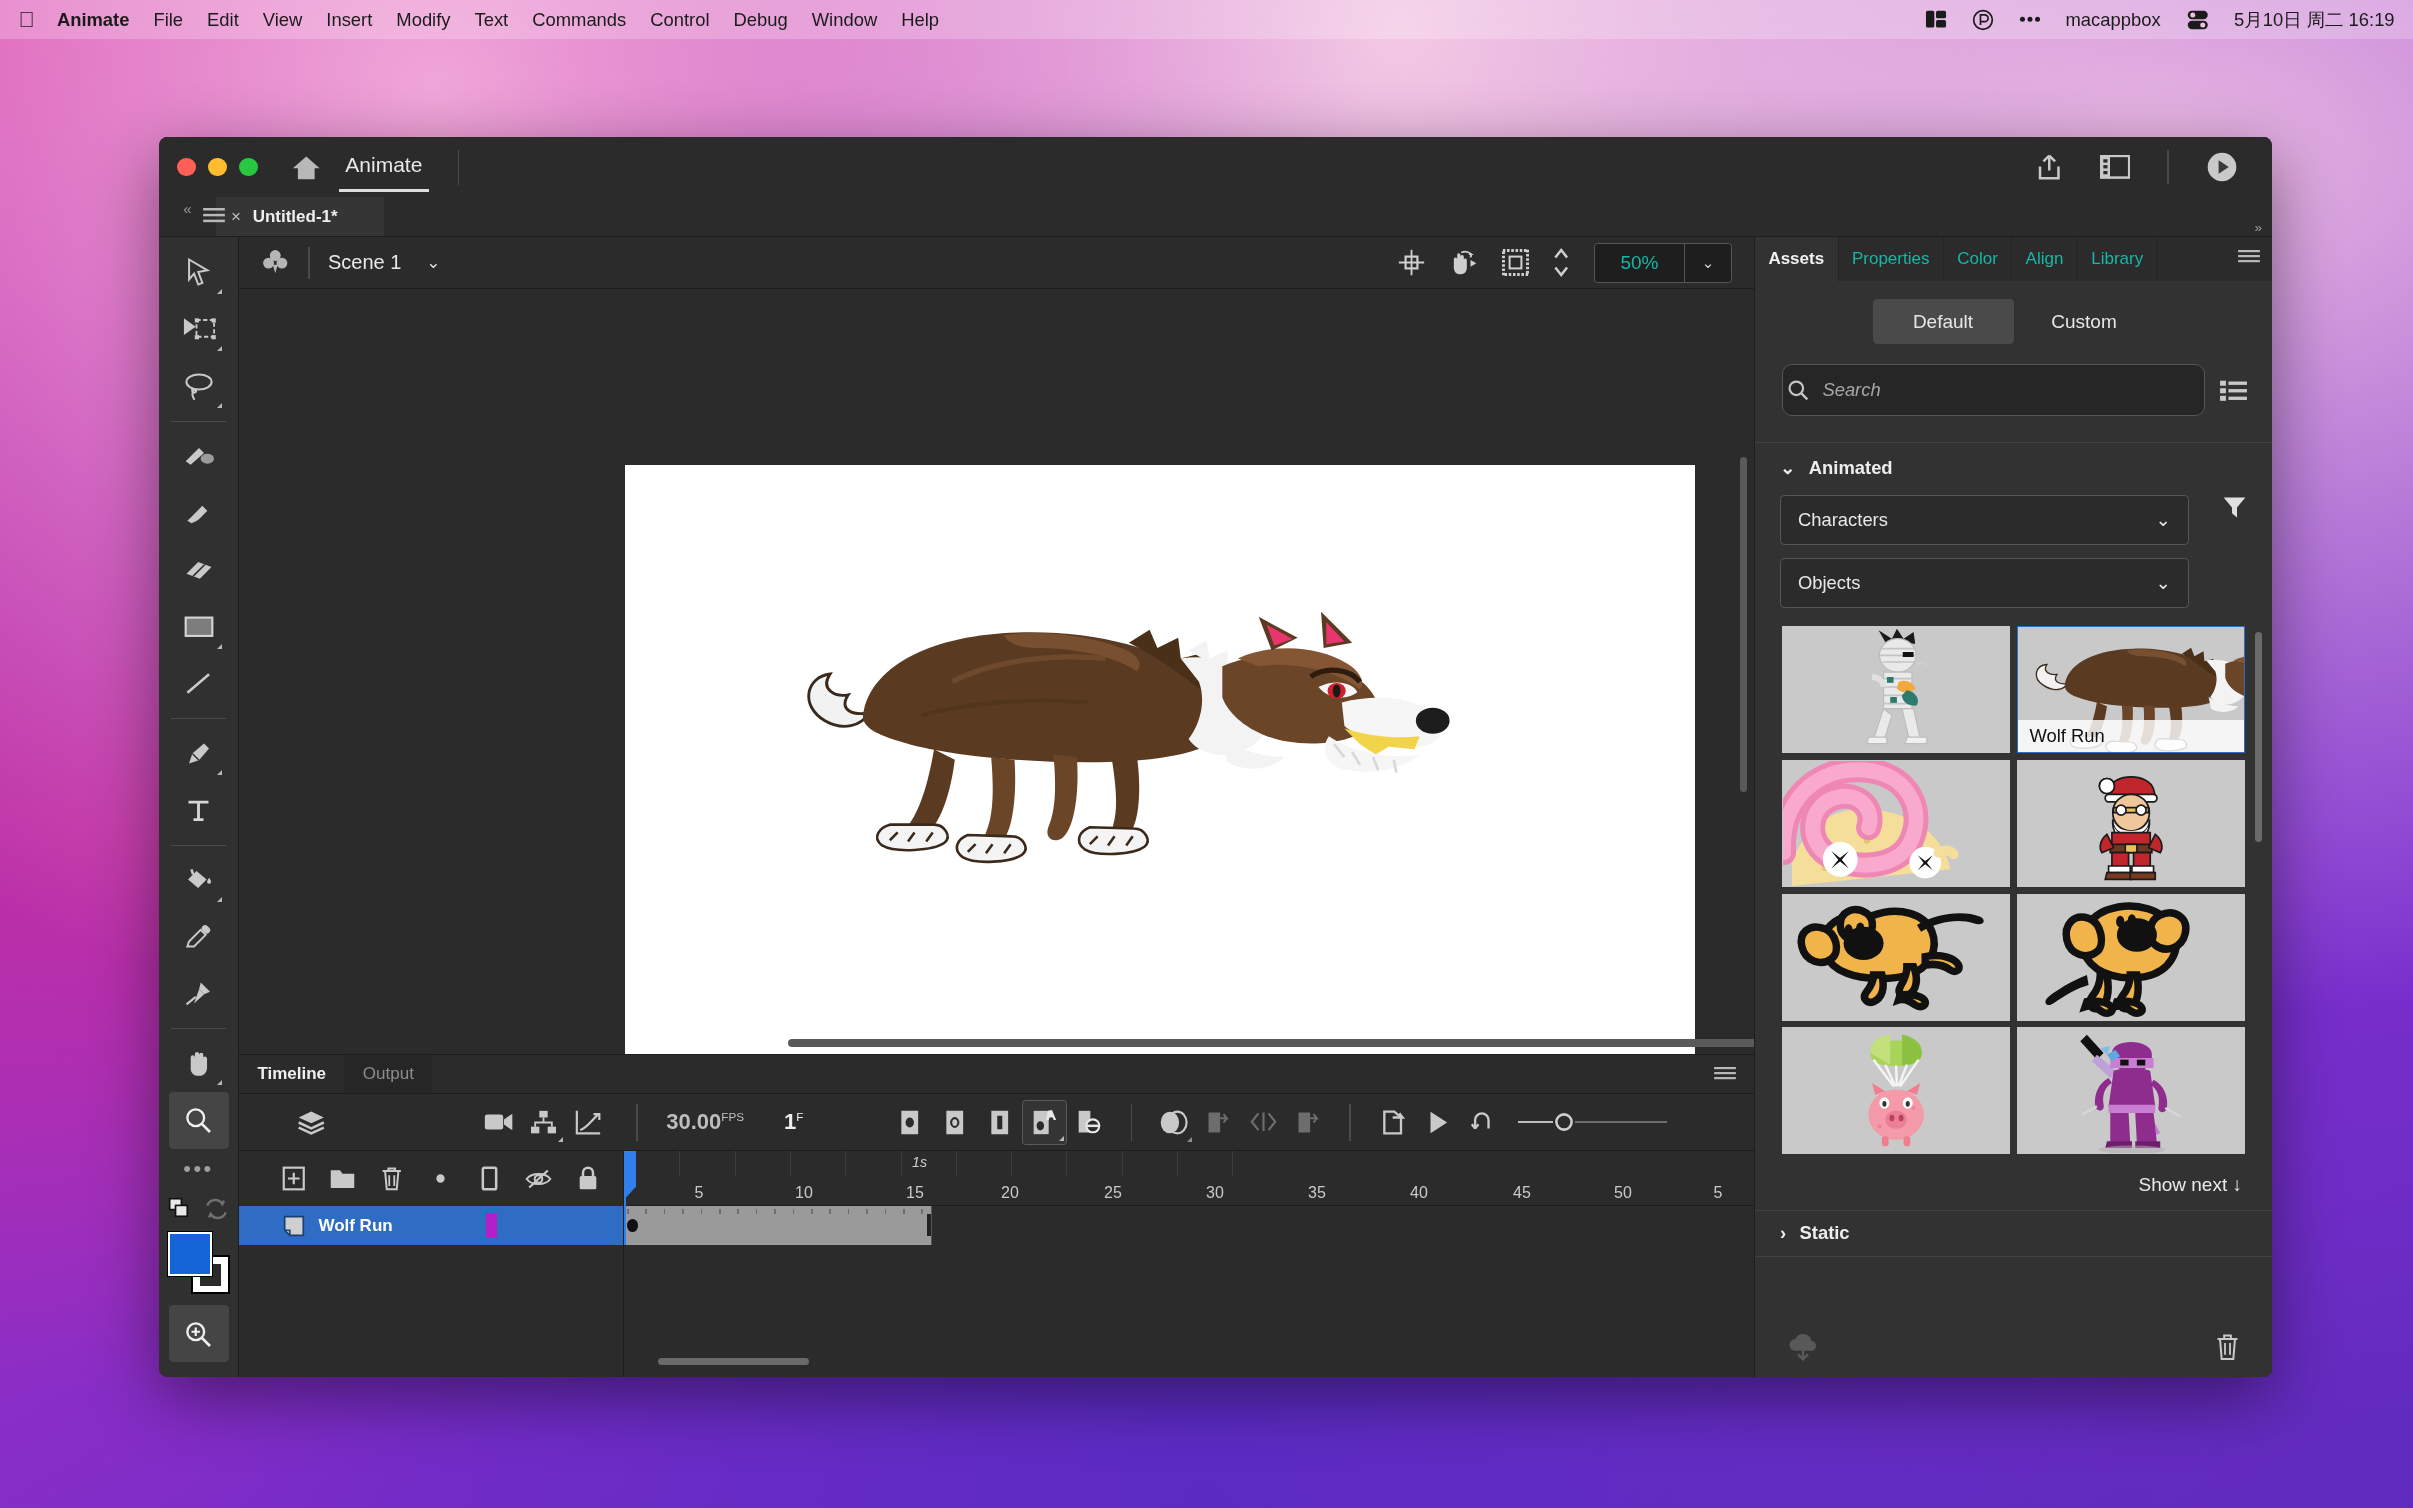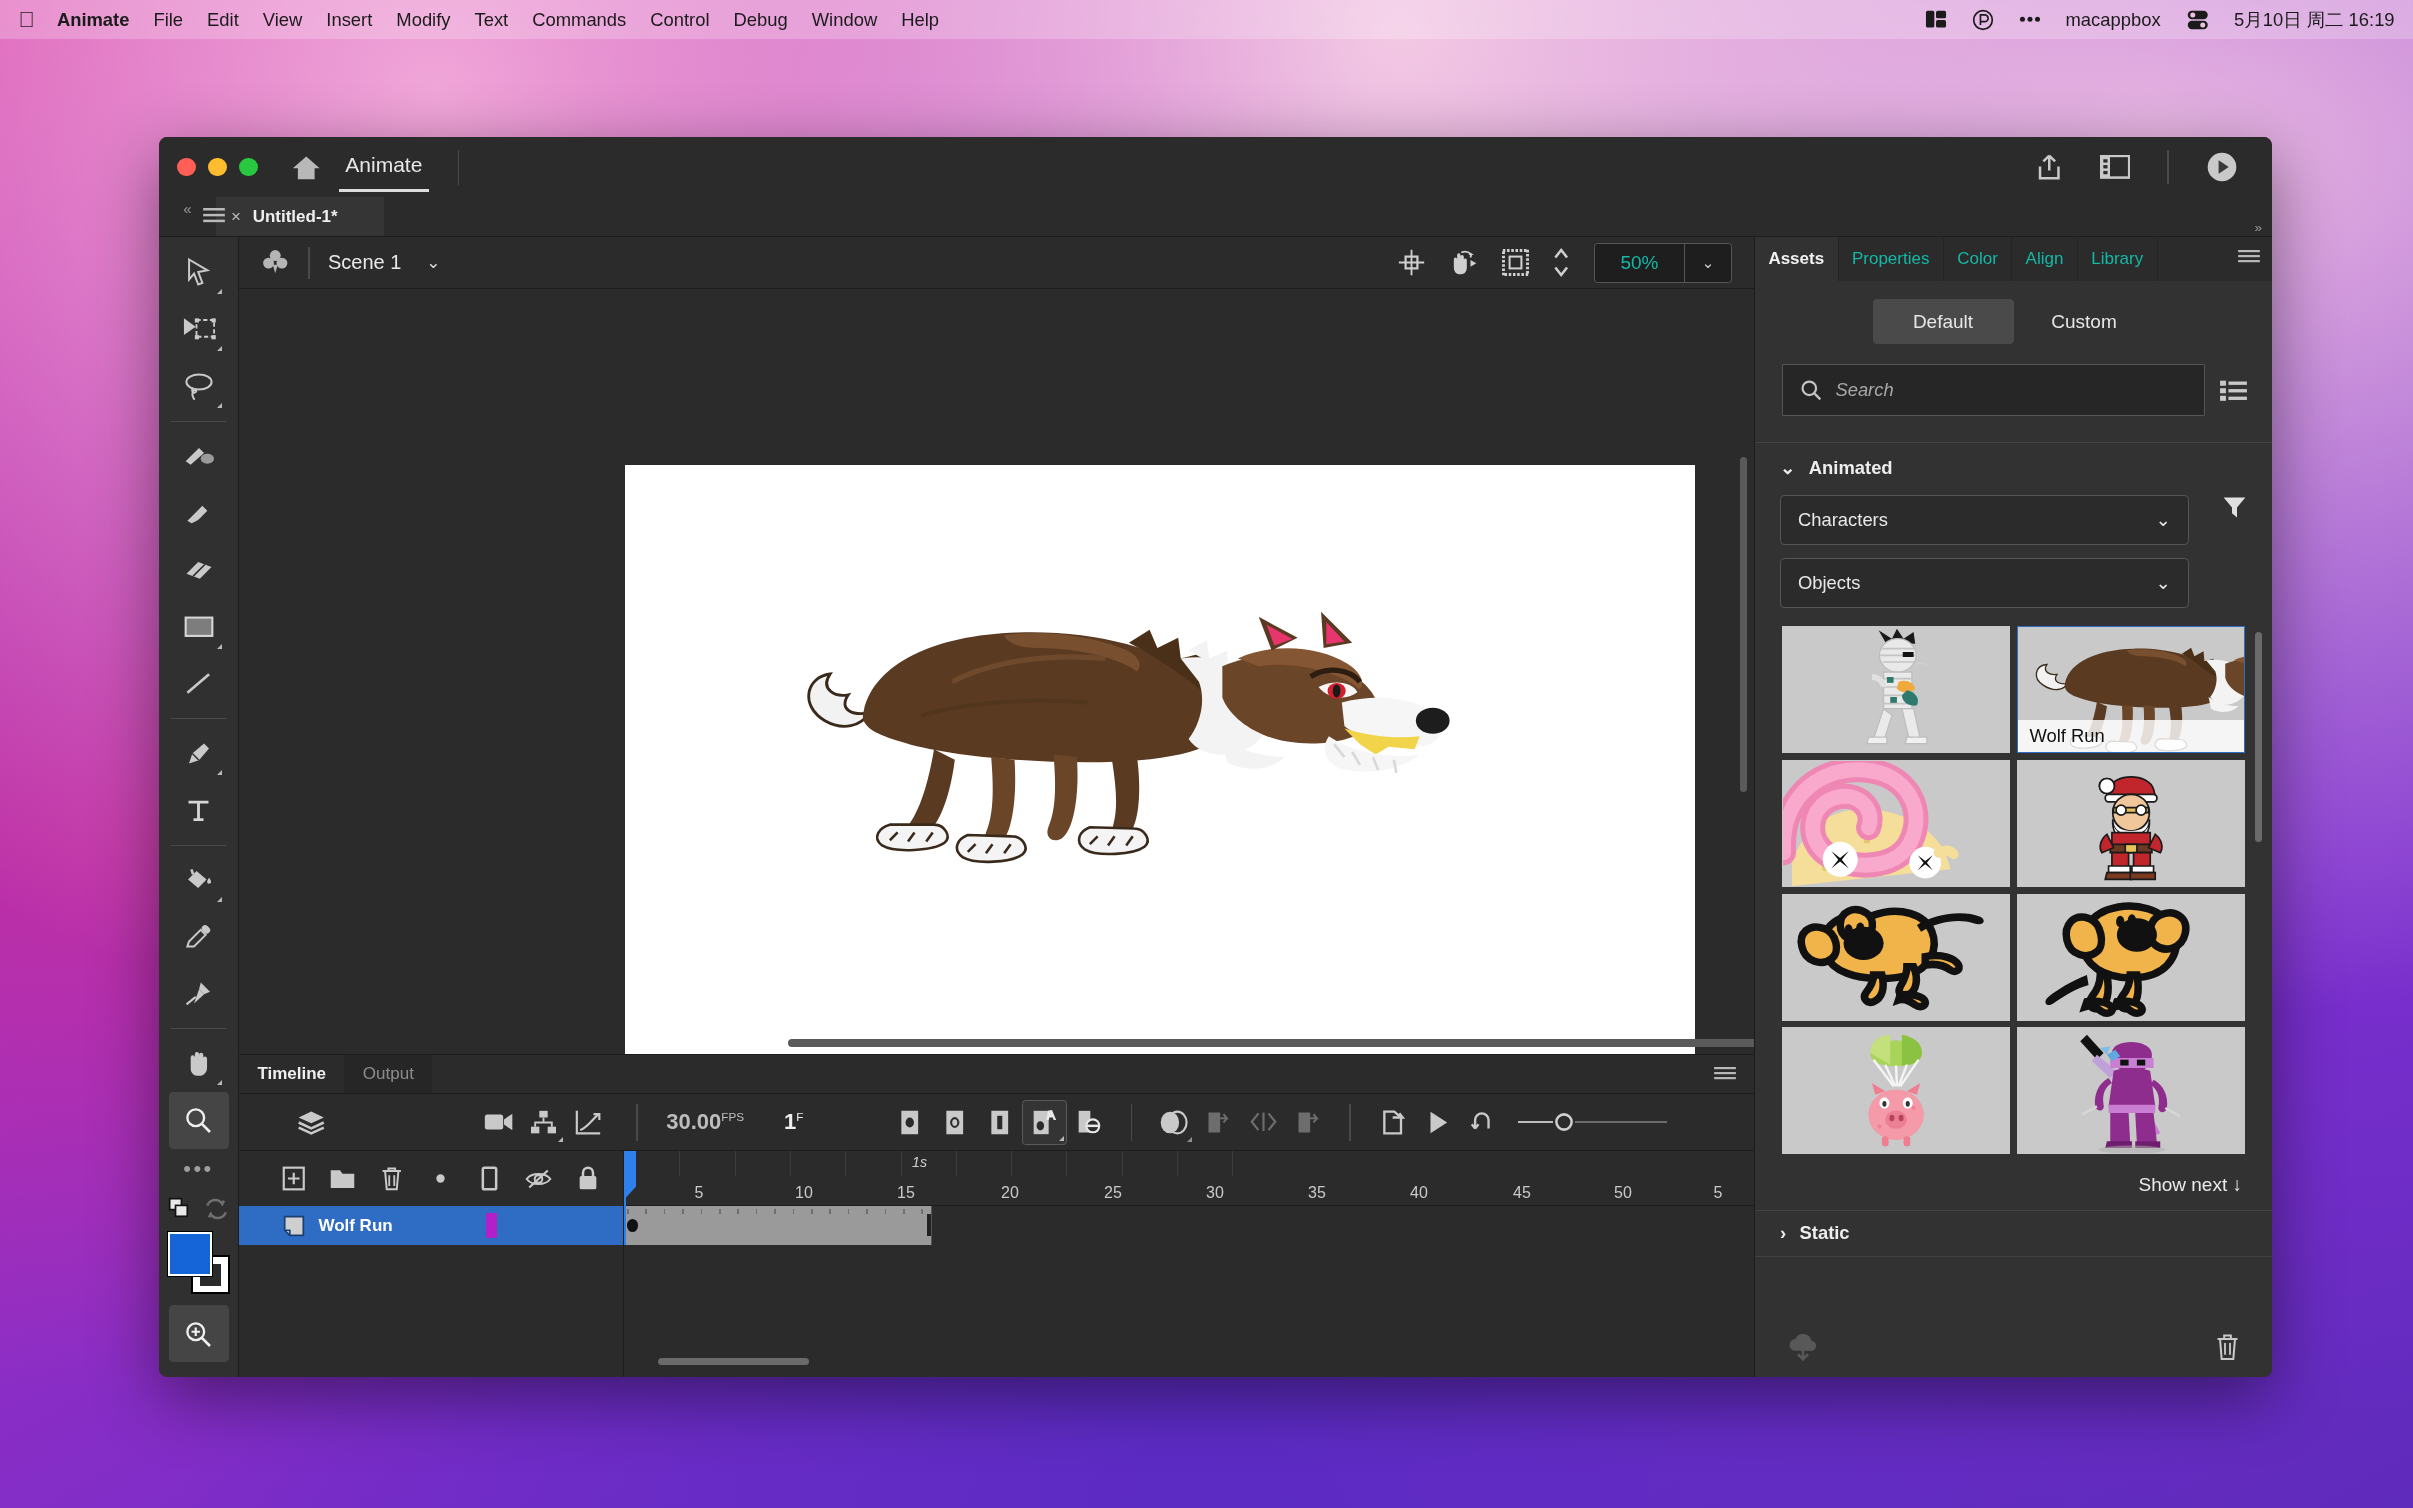--- a/index.html
+++ b/index.html
@@ -263,22 +263,22 @@
 
   .seg-wrap { display: flex; justify-content: center; gap: 0; padding: 18.4px 0 8.4px 0; }
   .seg {
     width: 141px; height: 45px; display: flex; align-items: center; justify-content: center;
     font-size: 19px; color: #e6e6e6; border-radius: 4.2px;
   }
   .seg.on { background: #4a4a4a; }
 
   .search-row { display: flex; align-items: center; gap: 15px; padding: 11.7px 25px 18.4px 27px; }
   .searchbox {
-    flex: 1; height: 52px; background: #262626; border: 0.8px solid #565656; border-radius: 1px;
-    display: flex; align-items: center; gap: 13.4px; padding: 0 17px;
+    flex: 1; height: 52px; background: #262626; border: 0.8px solid #565656; border-radius: 10px;
+    display: flex; align-items: center; gap: 13.4px; padding: 0 4px;
   }
   .searchbox input {
     flex: 1; background: transparent; border: 0; outline: 0; color: #cfcfcf;
     font-size: 18.4px; font-style: italic; font-family: "Liberation Sans", sans-serif;
   }
   .searchbox input::placeholder { color: #a7a7a7; font-style: italic; }
 
   .sect-head {
     display: flex; align-items: center; gap: 13.4px; padding: 8.4px 25px; color: #ededed;
     font-size: 18.4px; font-weight: bold;
@@ -872,21 +872,21 @@
               <span class="majorline" style="left:221px"></span>
               <span class="majorline" style="left:277px"></span>
               <span class="majorline" style="left:332px"></span>
               <span class="majorline" style="left:387px"></span>
               <span class="majorline" style="left:442px"></span>
               <span class="majorline" style="left:498px"></span>
               <span class="majorline" style="left:553px"></span>
               <span class="majorline" style="left:608px"></span>
               <span class="num" style="left:75px">5</span>
               <span class="num" style="left:180px">10</span>
-              <span class="num" style="left:282px">15</span>
+              <span class="num" style="left:291px">15</span>
               <span class="num" style="left:386px">20</span>
               <span class="num" style="left:489px">25</span>
               <span class="num" style="left:591px">30</span>
               <span class="num" style="left:693px">35</span>
               <span class="num" style="left:795px">40</span>
               <span class="num" style="left:898px">45</span>
               <span class="num" style="left:999px">50</span>
               <span class="num" style="left:1094px">5</span>
             </div>
             <div class="frames-strip">

